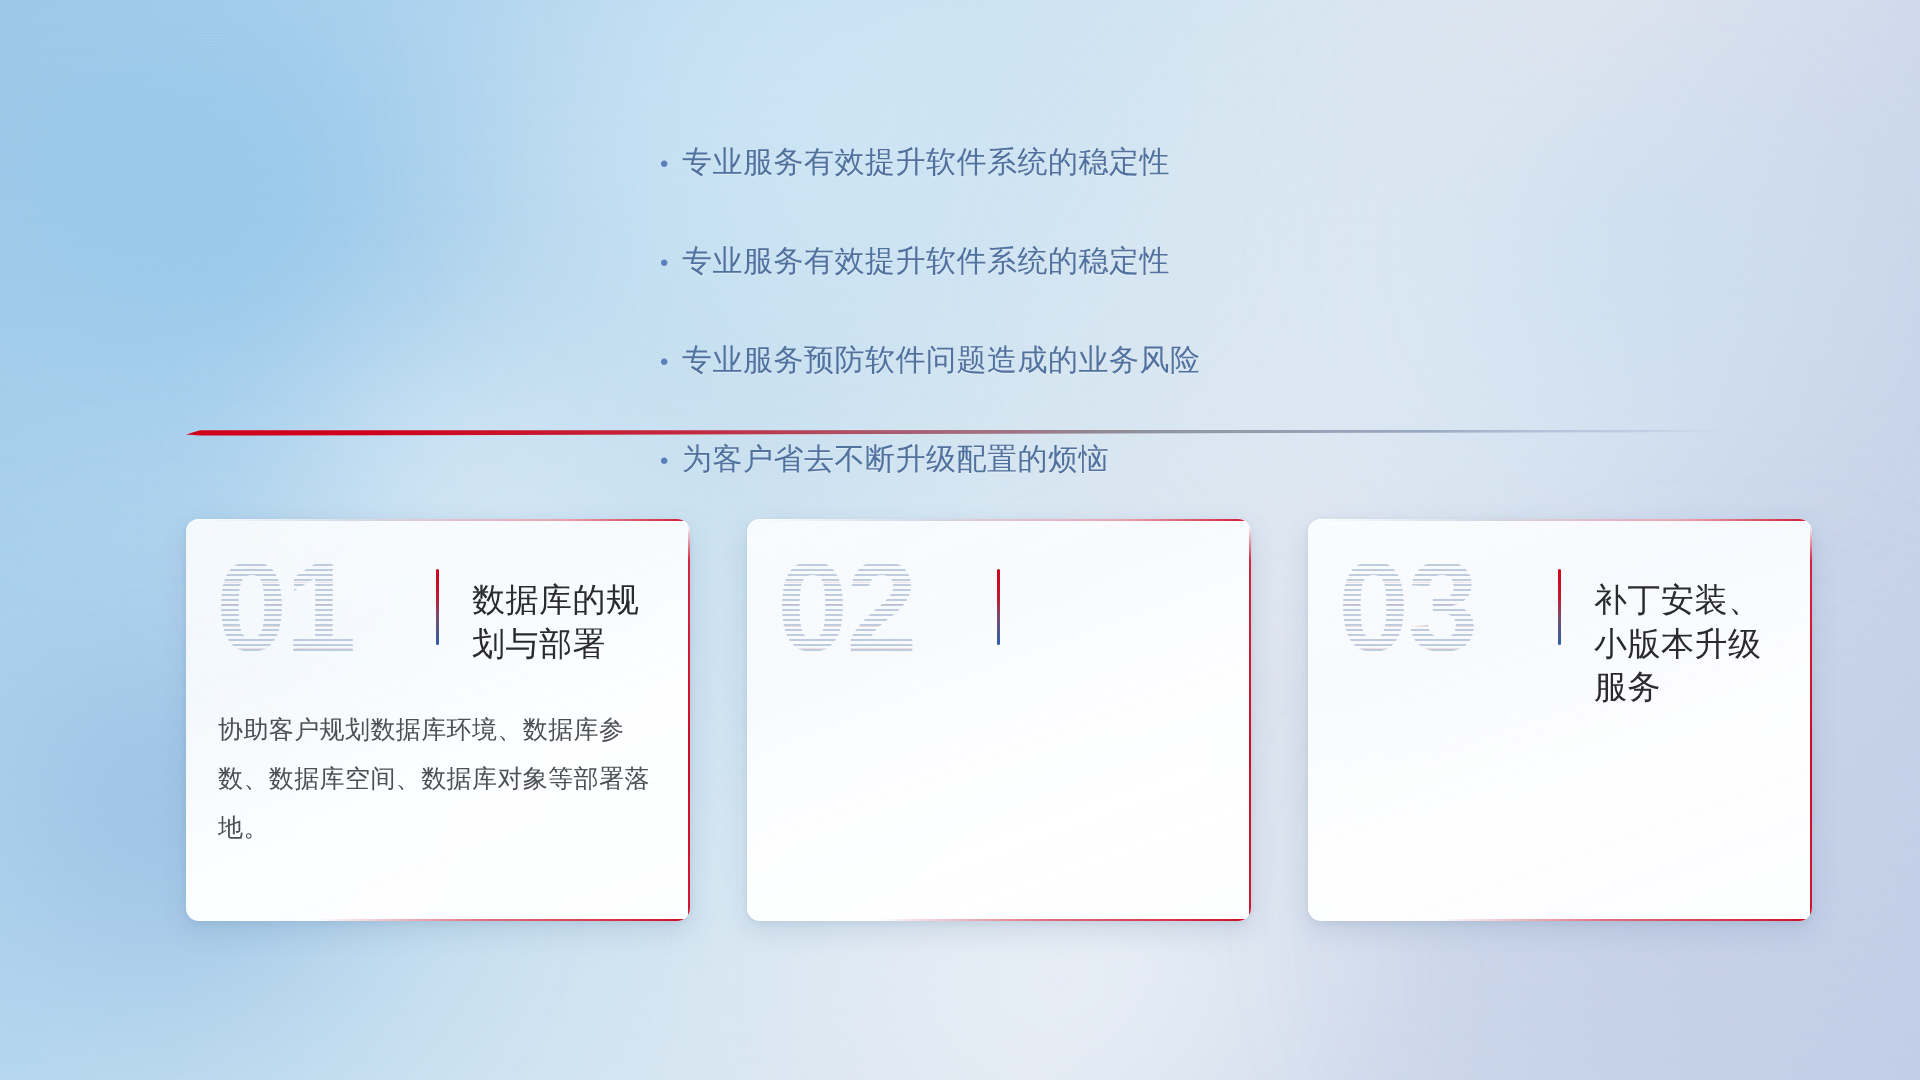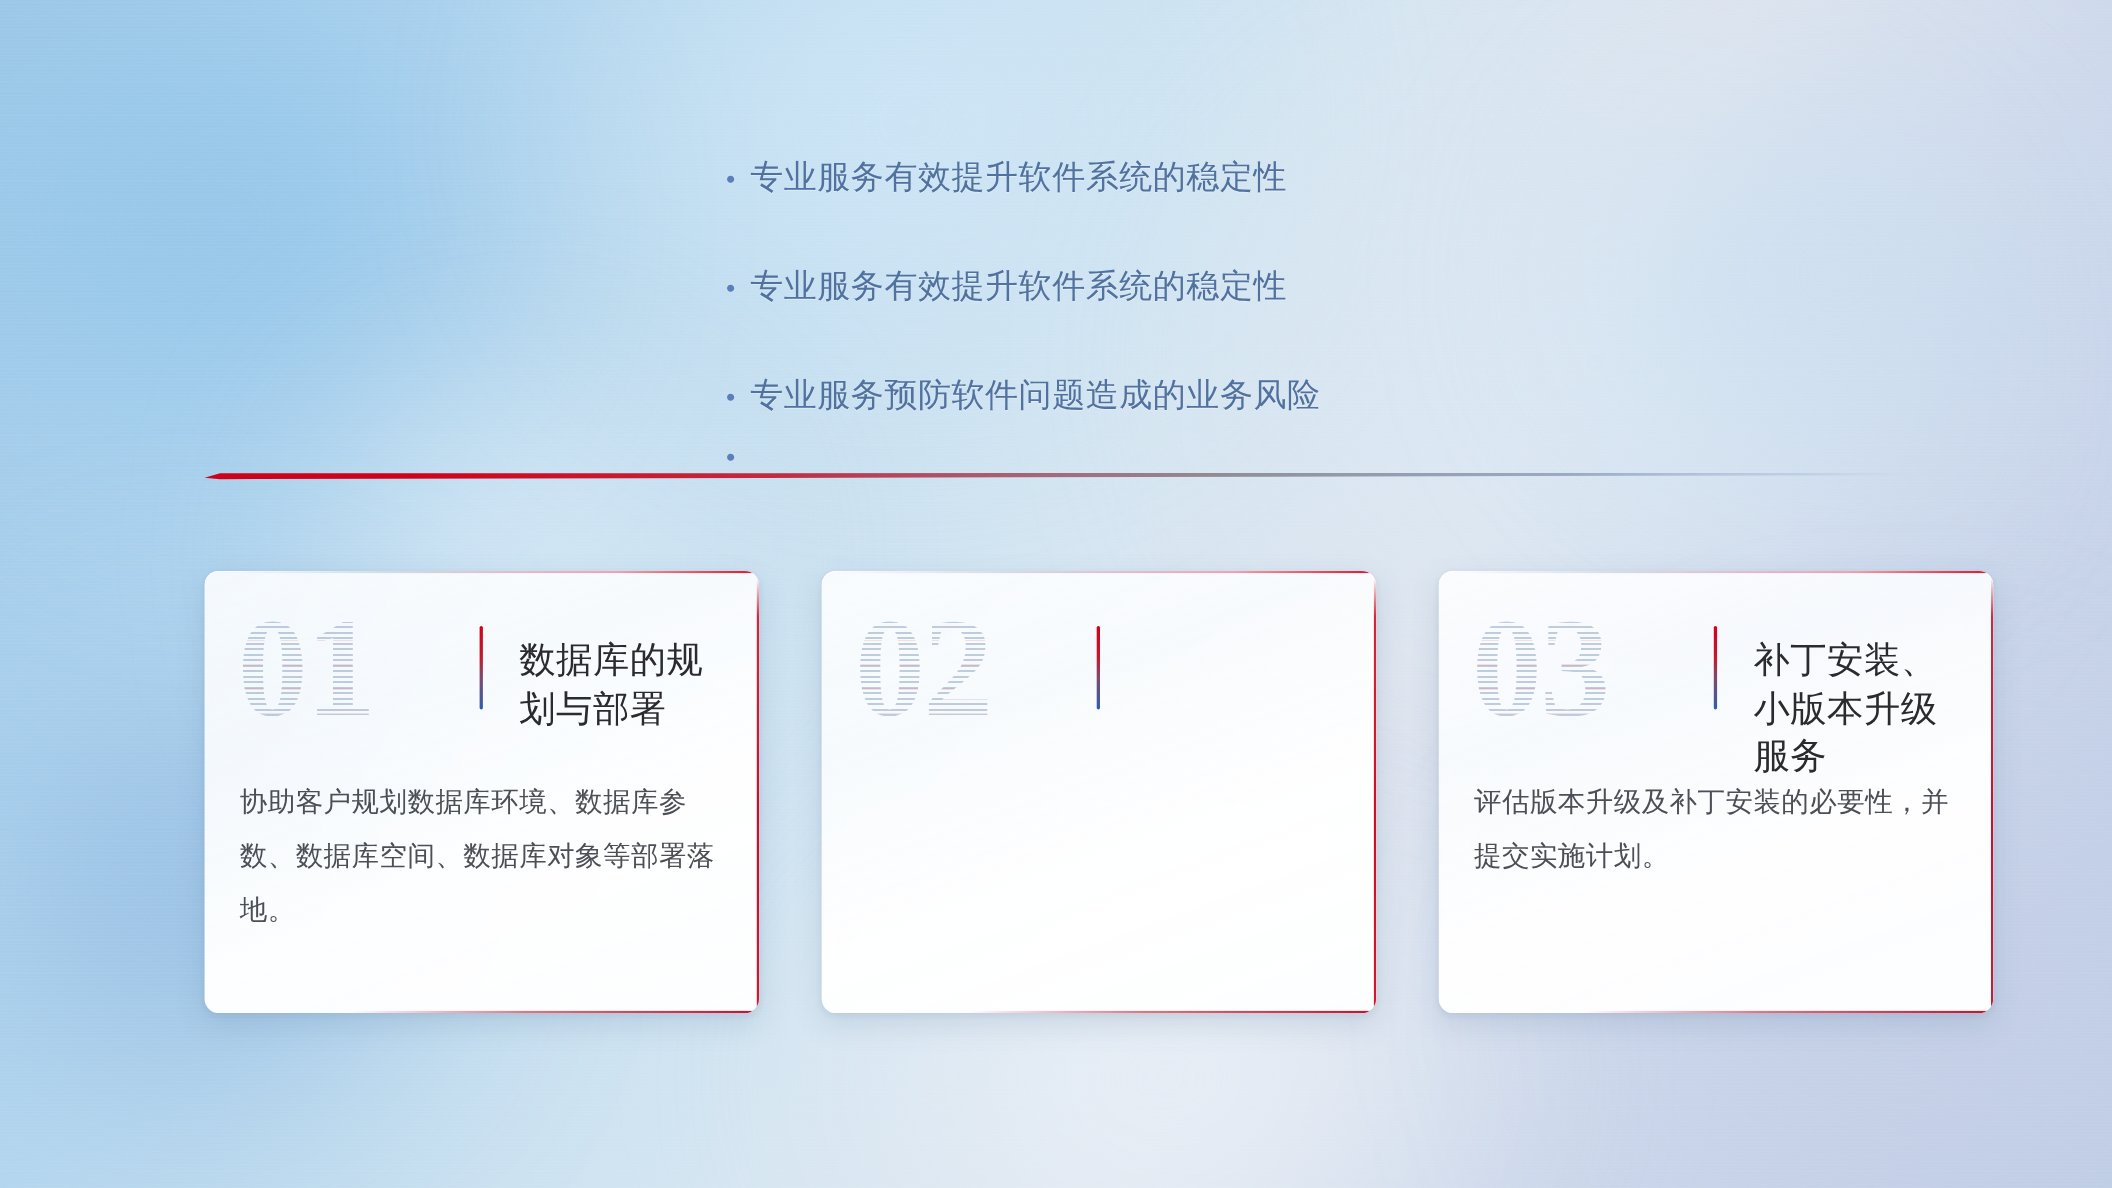--- a/index.html
+++ b/index.html
@@ -120,21 +120,21 @@
 
   .card-head {
     position:relative; height:176px;
     display:flex; align-items:center;
   }
   
   .wm {
     position:absolute; left:30px; top:24px;
     font-size:128px; font-weight:700; letter-spacing:-2px;
     line-height:1;
-    font-family:Liberation Serif, serif;
+    font-family:Liberation Sans, sans-serif;
     color:transparent;
     background-image:
       repeating-linear-gradient(0deg,
         rgba(120,146,180,.62) 0px, rgba(120,146,180,.62) 1.6px,
         rgba(255,255,255,0) 1.6px, rgba(255,255,255,0) 5px);
     -webkit-background-clip:text; background-clip:text;
     -webkit-text-fill-color:transparent;
     opacity:.72;
     user-select:none;
   }
@@ -196,20 +196,21 @@
     <span class="bullet-text">专业服务有效提升软件系统的稳定性</span>
   </div>
 
   <div class="bullet-row">
     <span class="bullet-dot">•</span>
     <span class="bullet-text">专业服务预防软件问题造成的业务风险</span>
   </div>
 
   <div class="bullet-row">
     <span class="bullet-dot">•</span>
+    <span class="bullet-text">为客户省去不断升级配置的烦恼</span>
   </div>
 
 </div>
 
 <div id="divider">
   <svg viewBox="0 0 1555 14" preserveAspectRatio="none" aria-hidden="true">
     <defs>
       <linearGradient id="dgrad" x1="0" y1="0" x2="1" y2="0">
         <stop offset="0" stop-color="#d0021b" stop-opacity="1"></stop>
         <stop offset="0.12" stop-color="#d0021b" stop-opacity="1"></stop>
@@ -251,16 +252,15 @@
 
   <div class="card">
     <div class="edge-top"></div>
     <div class="edge-right"></div>
     <div class="edge-bottom"></div>
     <div class="card-head">
       <div class="wm" data-ghost="03">03</div>
       <div class="accent-bar"></div>
       <div class="card-title">补丁安装、小版本升级服务</div>
     </div>
-    <div class="card-body">评估版本升级及补丁安装的必要性，并提交实施计划。</div>
   </div>
 
 </div>
 
 </body></html>

